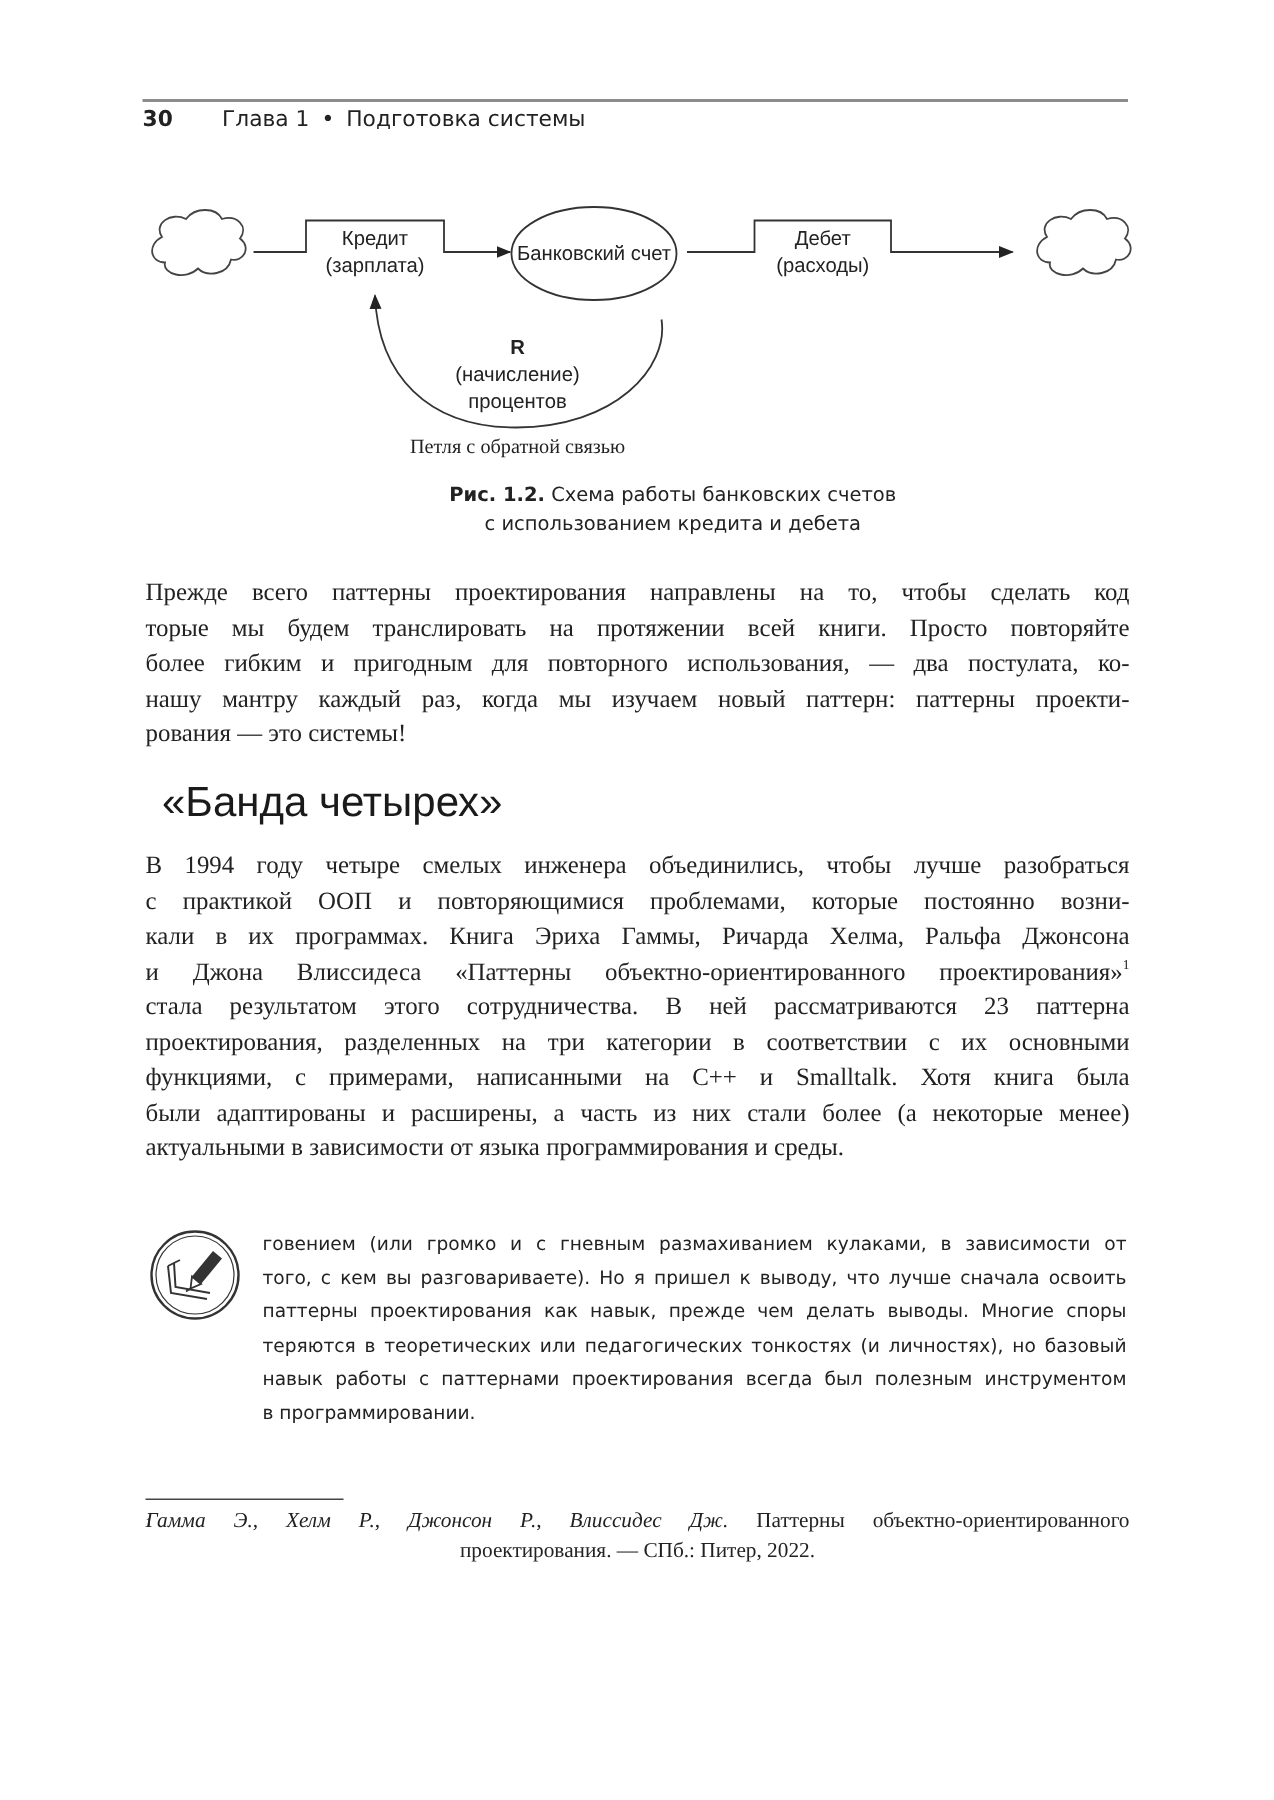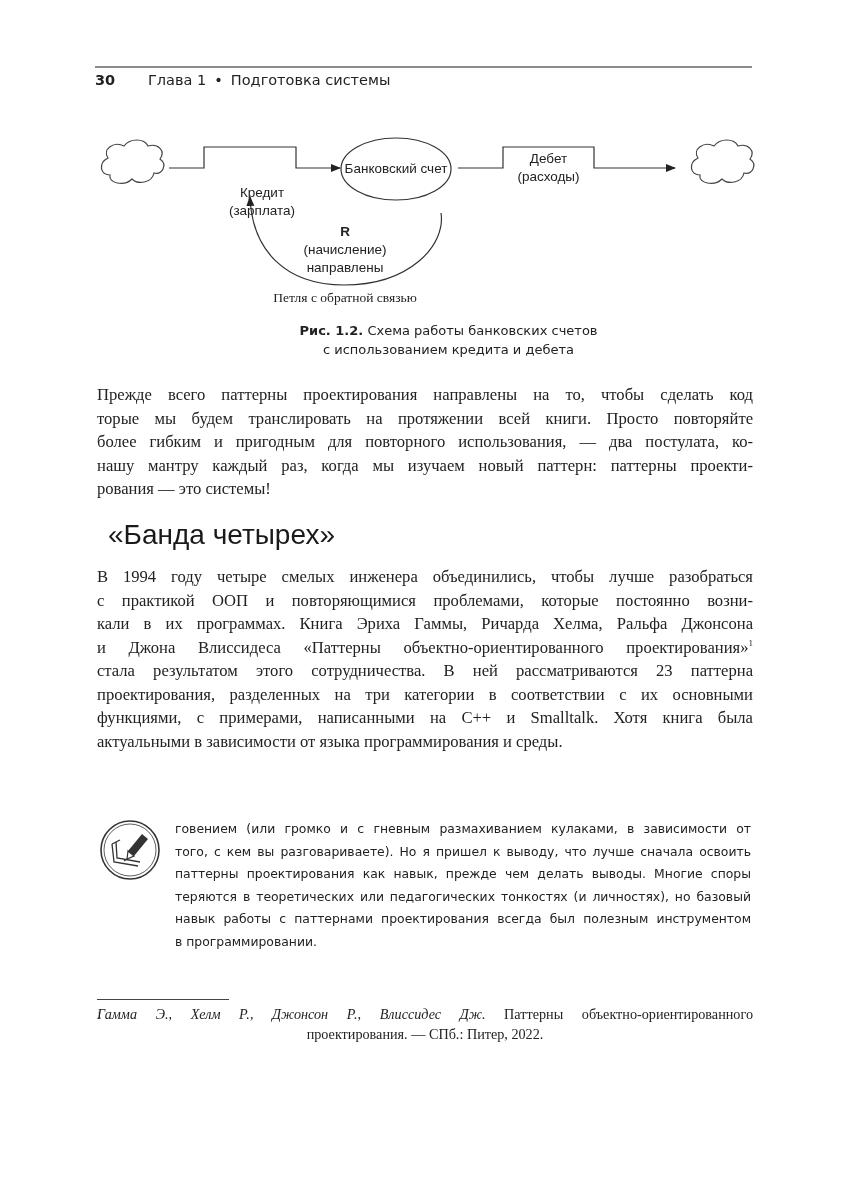--- a/index.html
+++ b/index.html
@@ -61,33 +61,33 @@
       <path d="M79,33 L114,33 L114,12 L206,12 L206,33 L250,33" fill="none" stroke="#333" stroke-width="1.2" marker-end="url(#arr)"></path>
 
       <ellipse cx="306" cy="34" rx="55" ry="31" fill="none" stroke="#333" stroke-width="1.2"></ellipse>
 
       <path d="M368,33 L413,33 L413,12 L504,12 L504,33 L585,33" fill="none" stroke="#333" stroke-width="1.2" marker-end="url(#arr)"></path>
 
       <path d="M608,23 C602,14 614,6 624,11 C630,3 644,3 648,11 C658,8 666,16 660,24 C668,30 662,40 654,38 C652,48 638,50 632,44 C624,52 608,48 610,40 C600,40 598,28 608,23 Z" fill="none" stroke="#444" stroke-width="1.2"></path>
 
       <path d="M351,78 C356,110 320,150 254,150 C195,150 162,115 160,62" fill="none" stroke="#333" stroke-width="1.2" marker-end="url(#arr)"></path>
     </svg>
-    <div class="dlabel" style="left:126px; top:15px; width:92px;margin-top:34px;">
+    <div class="dlabel" style="left:114px; top:15px; width:92px;">
       <span>Кредит</span><br>
       <span>(зарплата)</span>
     </div>
     <div class="dlabel" style="left:251px; top:25px; width:110px;">Банковский счет</div>
     <div class="dlabel" style="left:413px; top:15px; width:91px;">
       <span>Дебет</span><br>
       <span>(расходы)</span>
     </div>
     <div class="dlabel" style="left:195px; top:88px; width:120px;">
       <span style="font-weight:bold;">R</span><br>
       <span>(начисление)</span><br>
-      <span>направлены</span>
+      <span>процентов</span>
     </div>
     <div class="dlabel" style="left:165px; top:154px; width:180px;font-family:Liberation Serif, serif;">Петля с обратной связью</div>
   </div>
 
   <div class="caption">
     <b>Рис. 1.2.</b> <span>Схема работы банковских счетов</span><br>
     <span>с использованием кредита и дебета</span>
   </div>
 
   <div class="body-text" style="top:383px;">
@@ -101,20 +101,21 @@
   <div class="section-title">«Банда четырех»</div>
 
   <div class="body-text" style="top:565px;">
     <span class="line">В 1994 году четыре смелых инженера объединились, чтобы лучше разобраться</span>
     <span class="line">с практикой ООП и повторяющимися проблемами, которые постоянно возни-</span>
     <span class="line">кали в их программах. Книга Эриха Гаммы, Ричарда Хелма, Ральфа Джонсона</span>
     <span class="line"><span>и Джона Влиссидеса «Паттерны объектно-ориентированного проектирования»</span><sup>1</sup></span>
     <span class="line">стала результатом этого сотрудничества. В ней рассматриваются 23 паттерна</span>
     <span class="line">проектирования, разделенных на три категории в соответствии с их основными</span>
     <span class="line">функциями, с примерами, написанными на C++ и Smalltalk. Хотя книга была</span>
+    <span class="line">были адаптированы и расширены, а часть из них стали более (а некоторые менее)</span>
     <span class="line last">актуальными в зависимости от языка программирования и среды.</span>
   </div>
 
   <div class="note-icon">
     <svg width="64" height="64" viewBox="0 0 64 64">
       <circle cx="32" cy="32" r="29" fill="none" stroke="#333" stroke-width="1.6"></circle>
       <circle cx="32" cy="32" r="26" fill="none" stroke="#333" stroke-width="0.8"></circle>
       <path d="M14,26 L16,44 L40,48" fill="none" stroke="#333" stroke-width="1.3"></path>
       <path d="M18,24 L19,40 L42,44" fill="none" stroke="#333" stroke-width="1.3"></path>
       <path d="M14,26 L22,22" fill="none" stroke="#333" stroke-width="1.3"></path>

